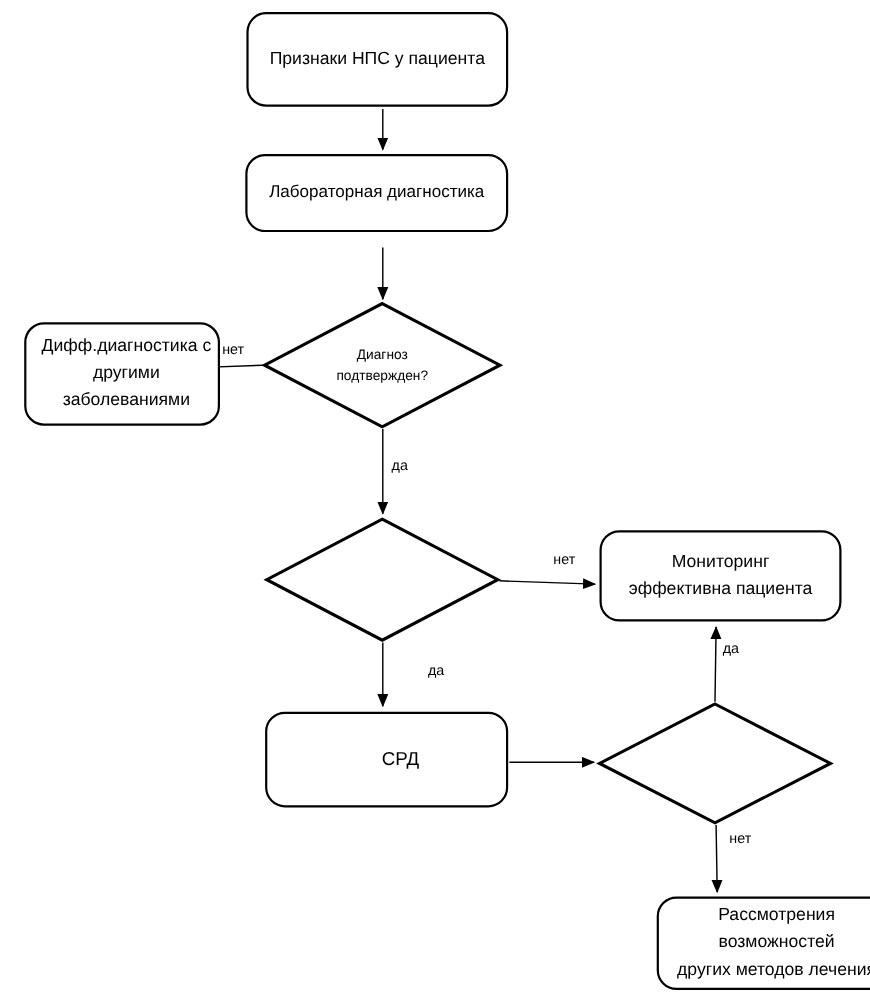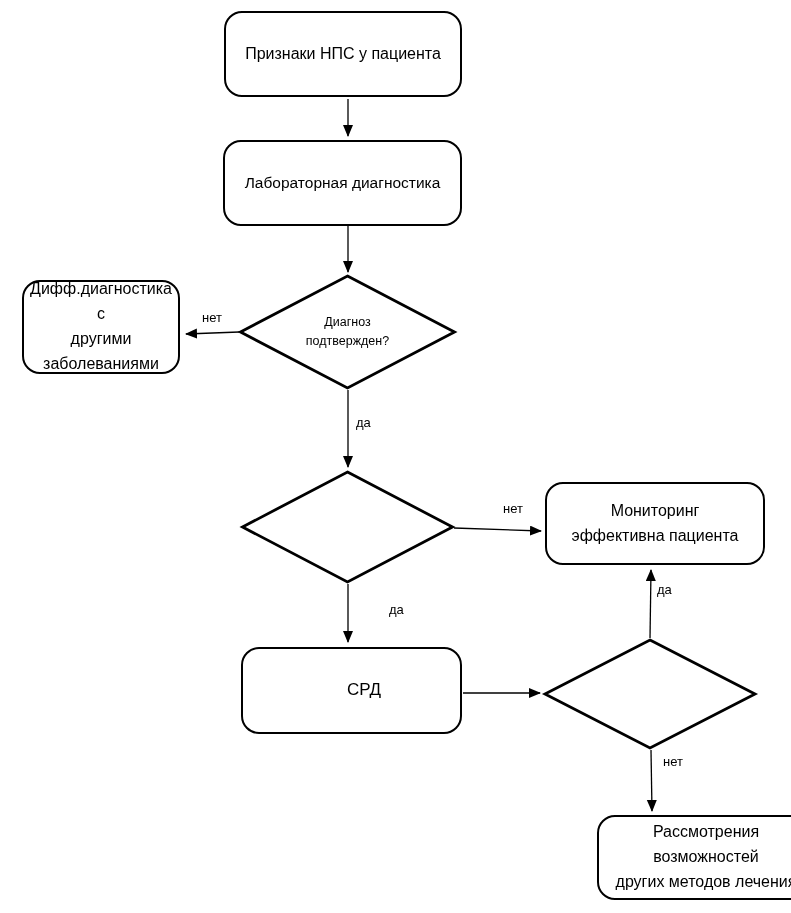--- a/index.html
+++ b/index.html
@@ -42,23 +42,23 @@
     line-height: 1.55;
     z-index: 2;
   }
   .edge-label {
     position: absolute;
     font-size: 13px;
     line-height: 1;
     z-index: 3;
   }
   #node-start   { left: 224px; top: 11px;  width: 238px; height: 86px; }
-  #node-lab     { left: 223px; top: 140px; width: 239px; height: 86px; }
+  #node-lab     { left: 223px; top: 140px; width: 239px; height: 71px; }
   #node-lab .node-text { font-size: 15.5px; }
-  #node-diff    { left: 22px;  top: 280px; width: 158px; height: 94px; justify-content: flex-end; }
+  #node-diff    { left: 22px;  top: 293px; width: 178px; height: 94px; justify-content: flex-end; }
   #node-monitor { left: 545px; top: 482px; width: 220px; height: 83px; }
   #node-srd     { left: 241px; top: 647px; width: 221px; height: 87px; }
   #node-srd .node-text { font-size: 17px; margin-left: 25px; }
   #node-other   { left: 555px; top: 815px; width: 218px; height: 85px; margin-left: 42px; }
   #dtext-diag    { left: 267px; top: 304px; width: 161px; height: 56px; }
   #dtext-indic   { left: 267px; top: 486px; width: 161px; height: 82px; }
   #dtext-therapy { left: 570px; top: 666px; width: 160px; height: 56px; }
   #elabel-no1  { left: 202px; top: 311px; }
   #elabel-yes1 { left: 356px; top: 416px; }
   #elabel-no2  { left: 503px; top: 502px; }

